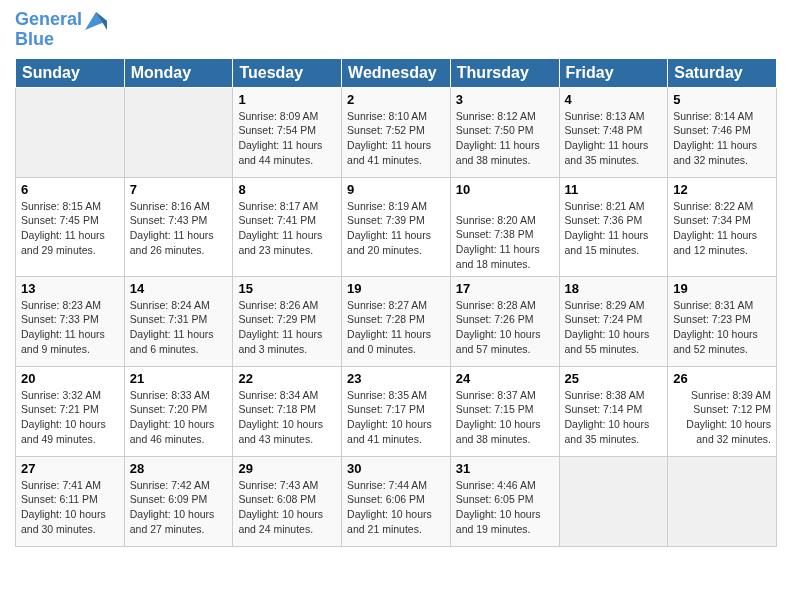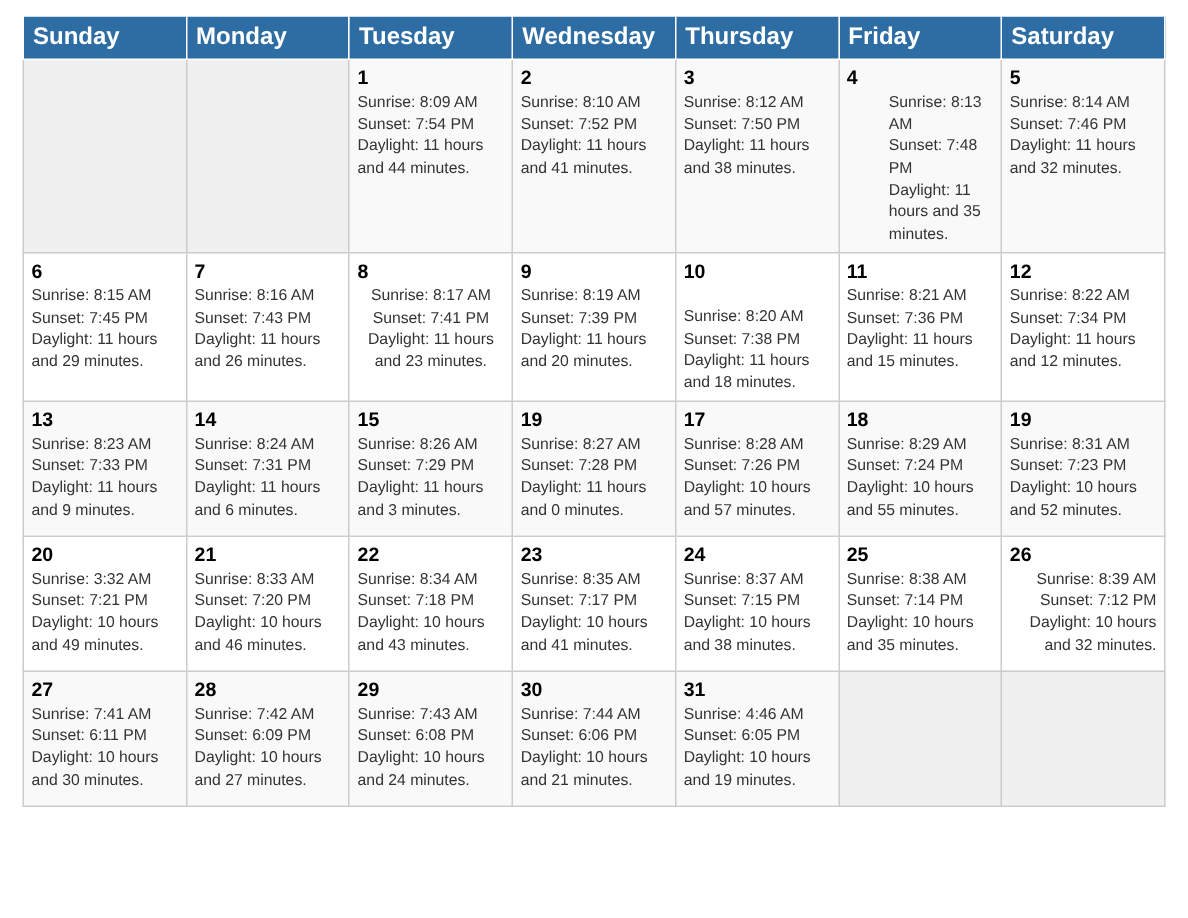--- a/index.html
+++ b/index.html
@@ -19,20 +19,40 @@
     .day-info { color: #333; line-height: 1.4; font-size: 10.5px; }
     tbody tr { height: 90px; }
     tbody tr:nth-child(odd) td { background: #f9f9f9; }
     tbody tr:nth-child(even) td { background: #fff; }
     td.empty { background: #f0f0f0 !important; }
   </style>
 </head>
 <body>
 
 <div class="container">
+  <div class="header">
+    <div class="logo">
+      <div>
+        <div style="display:flex;align-items:center;">
+          <span class="logo-text">
+            <span>General</span>
+          </span>
+          <svg width="22" height="18" viewBox="0 0 22 18" style="margin-left:3px;margin-top:2px;">
+            <polygon points="0,18 11,0 22,9" fill="#4a90d9"></polygon>
+            <polygon points="11,0 22,18 22,9" fill="#2e6da4"></polygon>
+          </svg>
+        </div>
+        <div class="logo-text" style="color:#4a90d9;">Blue</div>
+      </div>
+    </div>
+    <div class="title-block">
+      <div class="month-title"></div>
+      <div class="subtitle"></div>
+    </div>
+  </div>
 
   <table>
     <thead>
       <tr>
       <th>Sunday</th>
           <th>Monday</th>
           <th>Tuesday</th>
           <th>Wednesday</th>
           <th>Thursday</th>
           <th>Friday</th>
@@ -56,21 +76,21 @@
 Daylight: 11 hours and 41 minutes.</div>
           </td>
           <td>
             <span class="day-num">3</span>
             <div class="day-info" style="white-space: pre-line;">Sunrise: 8:12 AM
 Sunset: 7:50 PM
 Daylight: 11 hours and 38 minutes.</div>
           </td>
           <td>
             <span class="day-num">4</span>
-            <div class="day-info" style="white-space: pre-line; margin-left: 28px;">Sunrise: 8:13 AM
+            <div class="day-info" style="white-space: pre-line;">Sunrise: 8:13 AM
 Sunset: 7:48 PM
 Daylight: 11 hours and 35 minutes.</div>
           </td>
           <td>
             <span class="day-num">5</span>
             <div class="day-info" style="white-space: pre-line;">Sunrise: 8:14 AM
 Sunset: 7:46 PM
 Daylight: 11 hours and 32 minutes.</div>
           </td>
         </tr>
@@ -82,21 +102,21 @@
 Daylight: 11 hours and 29 minutes.</div>
           </td>
           <td>
             <span class="day-num">7</span>
             <div class="day-info" style="white-space: pre-line;">Sunrise: 8:16 AM
 Sunset: 7:43 PM
 Daylight: 11 hours and 26 minutes.</div>
           </td>
           <td>
             <span class="day-num">8</span>
-            <div class="day-info" style="white-space: pre-line; text-align: center;">Sunrise: 8:17 AM
+            <div class="day-info" style="white-space: pre-line;">Sunrise: 8:17 AM
 Sunset: 7:41 PM
 Daylight: 11 hours and 23 minutes.</div>
           </td>
           <td>
             <span class="day-num">9</span>
             <div class="day-info" style="white-space: pre-line;">Sunrise: 8:19 AM
 Sunset: 7:39 PM
 Daylight: 11 hours and 20 minutes.</div>
           </td>
           <td>

